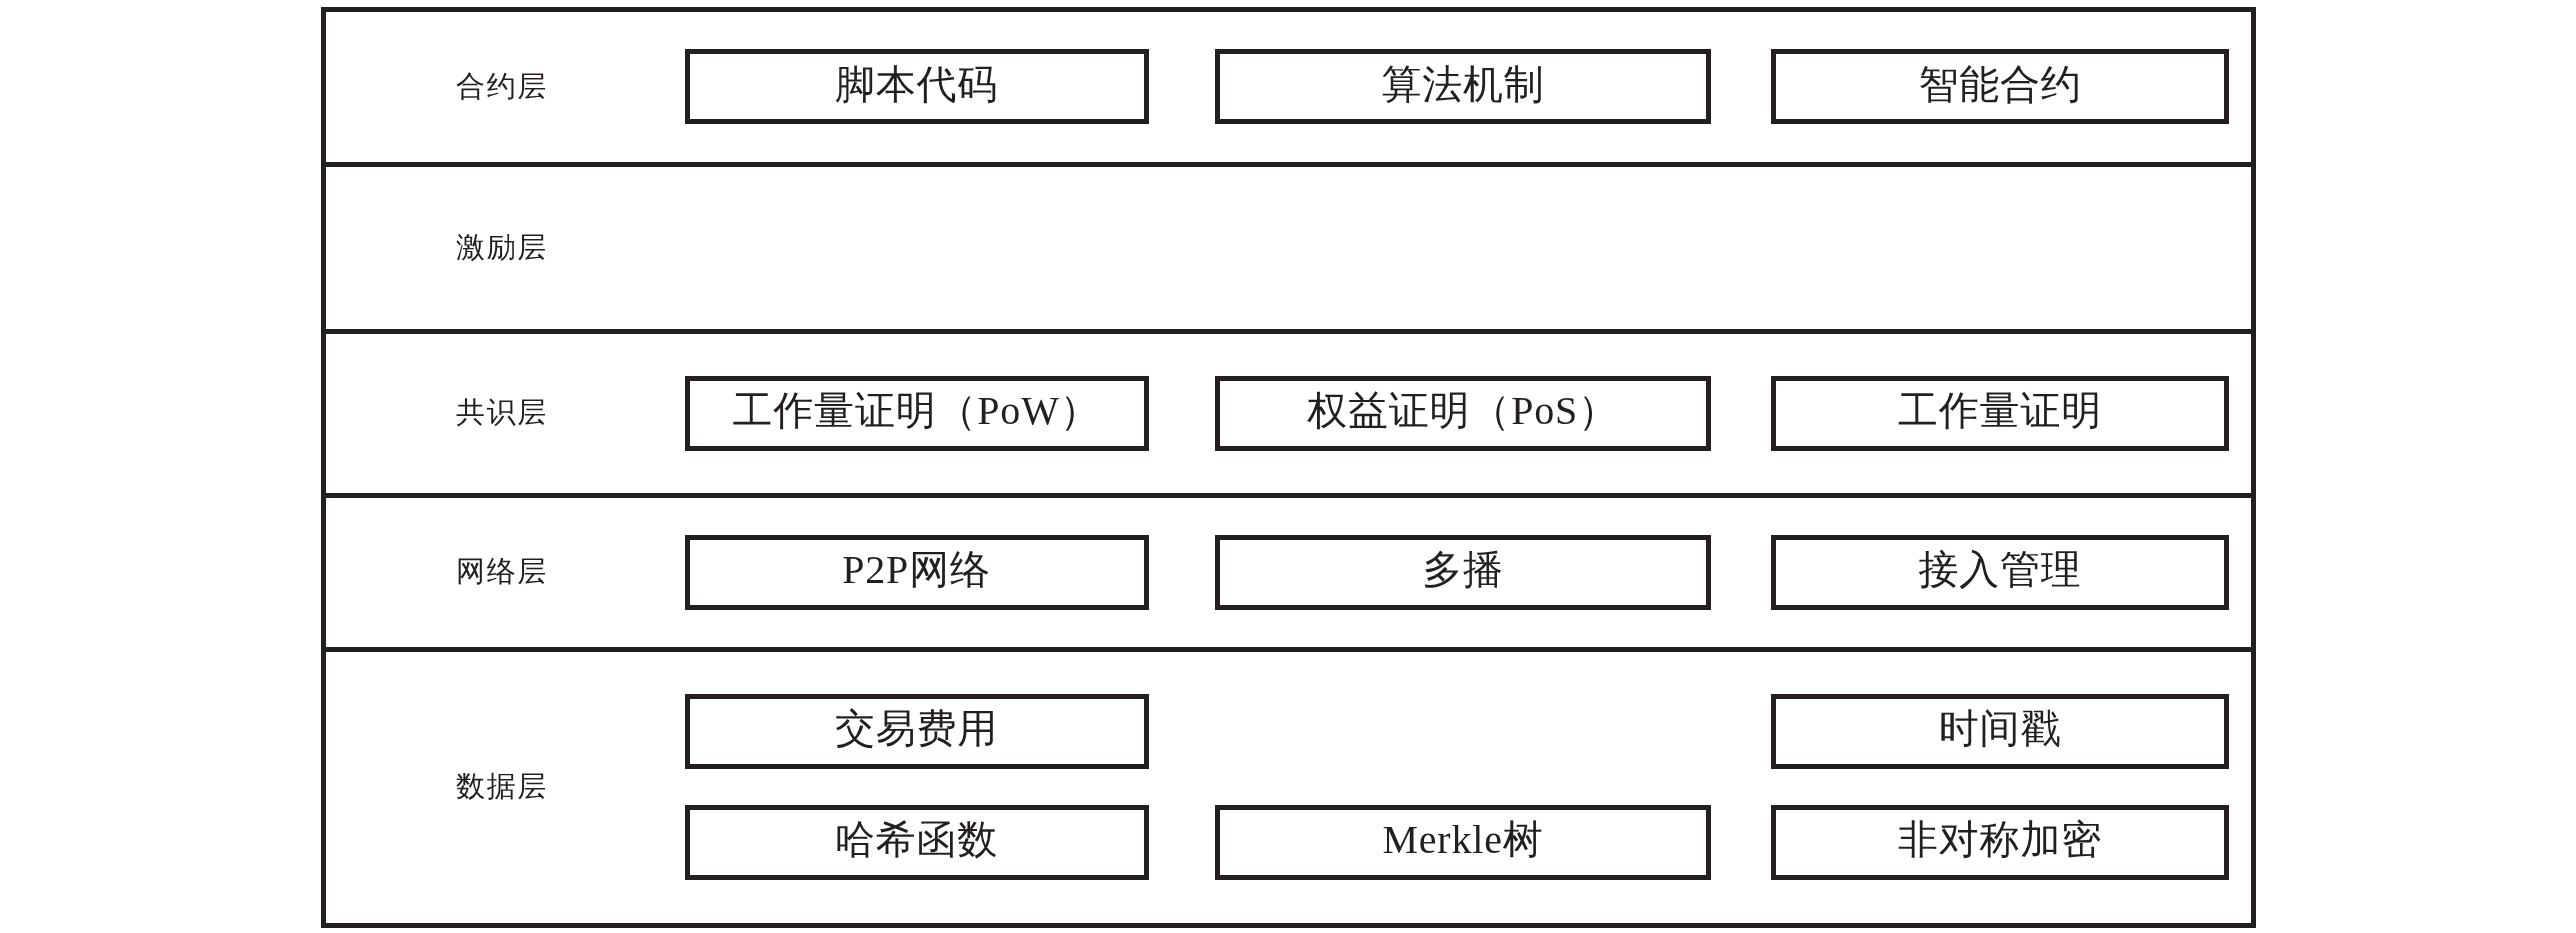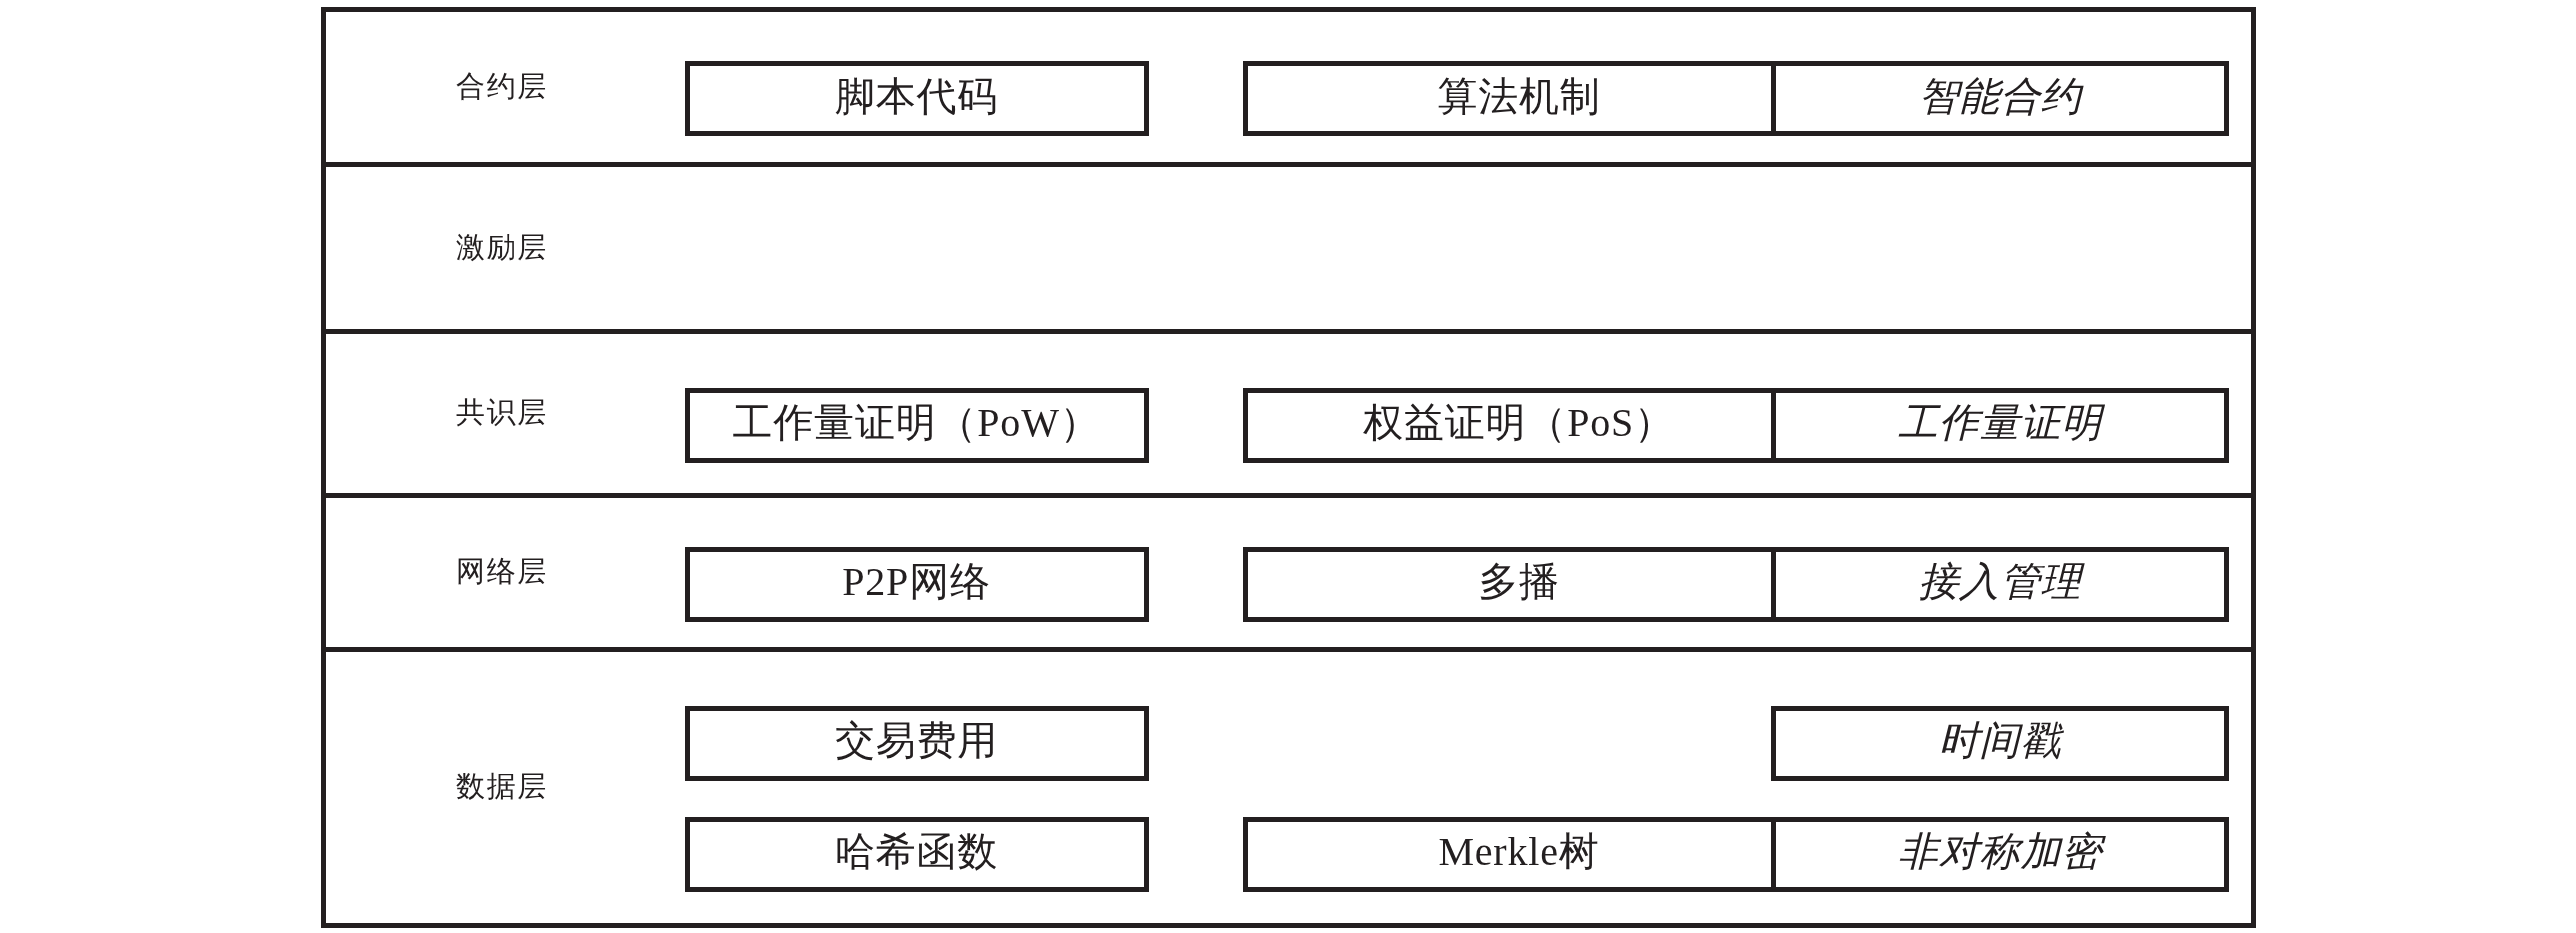--- a/index.html
+++ b/index.html
@@ -62,21 +62,20 @@
   .box-area {
     position: absolute;
     left: 352px;
     top: 0;
     right: 0;
     height: 100%;
     display: flex;
     flex-direction: column;
     align-items: flex-start;
     justify-content: center;
-    margin-top: 12px;
   }
 
   .box-line {
     position: relative;
     width: 100%;
     height: 75px;
   }
   .box-line + .box-line {
     margin-top: 36px;
   }
@@ -91,22 +90,22 @@
     background: #ffffff;
     display: flex;
     align-items: center;
     justify-content: center;
     font-size: 40px;
     letter-spacing: 0.8px;
     white-space: nowrap;
     line-height: 1;
   }
   .node-box.col0 { left: 6.5px;    width: 464px; }
-  .node-box.col1 { left: 565px;  width: 552px; }
-  .node-box.col2 { left: 1093px; width: 458px; font-style: italic; }
+  .node-box.col1 { left: 537px;  width: 496px; }
+  .node-box.col2 { left: 1093px; width: 458px; }
 
   .node-label {
     display: block;
     transform: translateY(-1.6px);
   }
 </style>
 </head>
 <body>
 
 <div id="stage">

